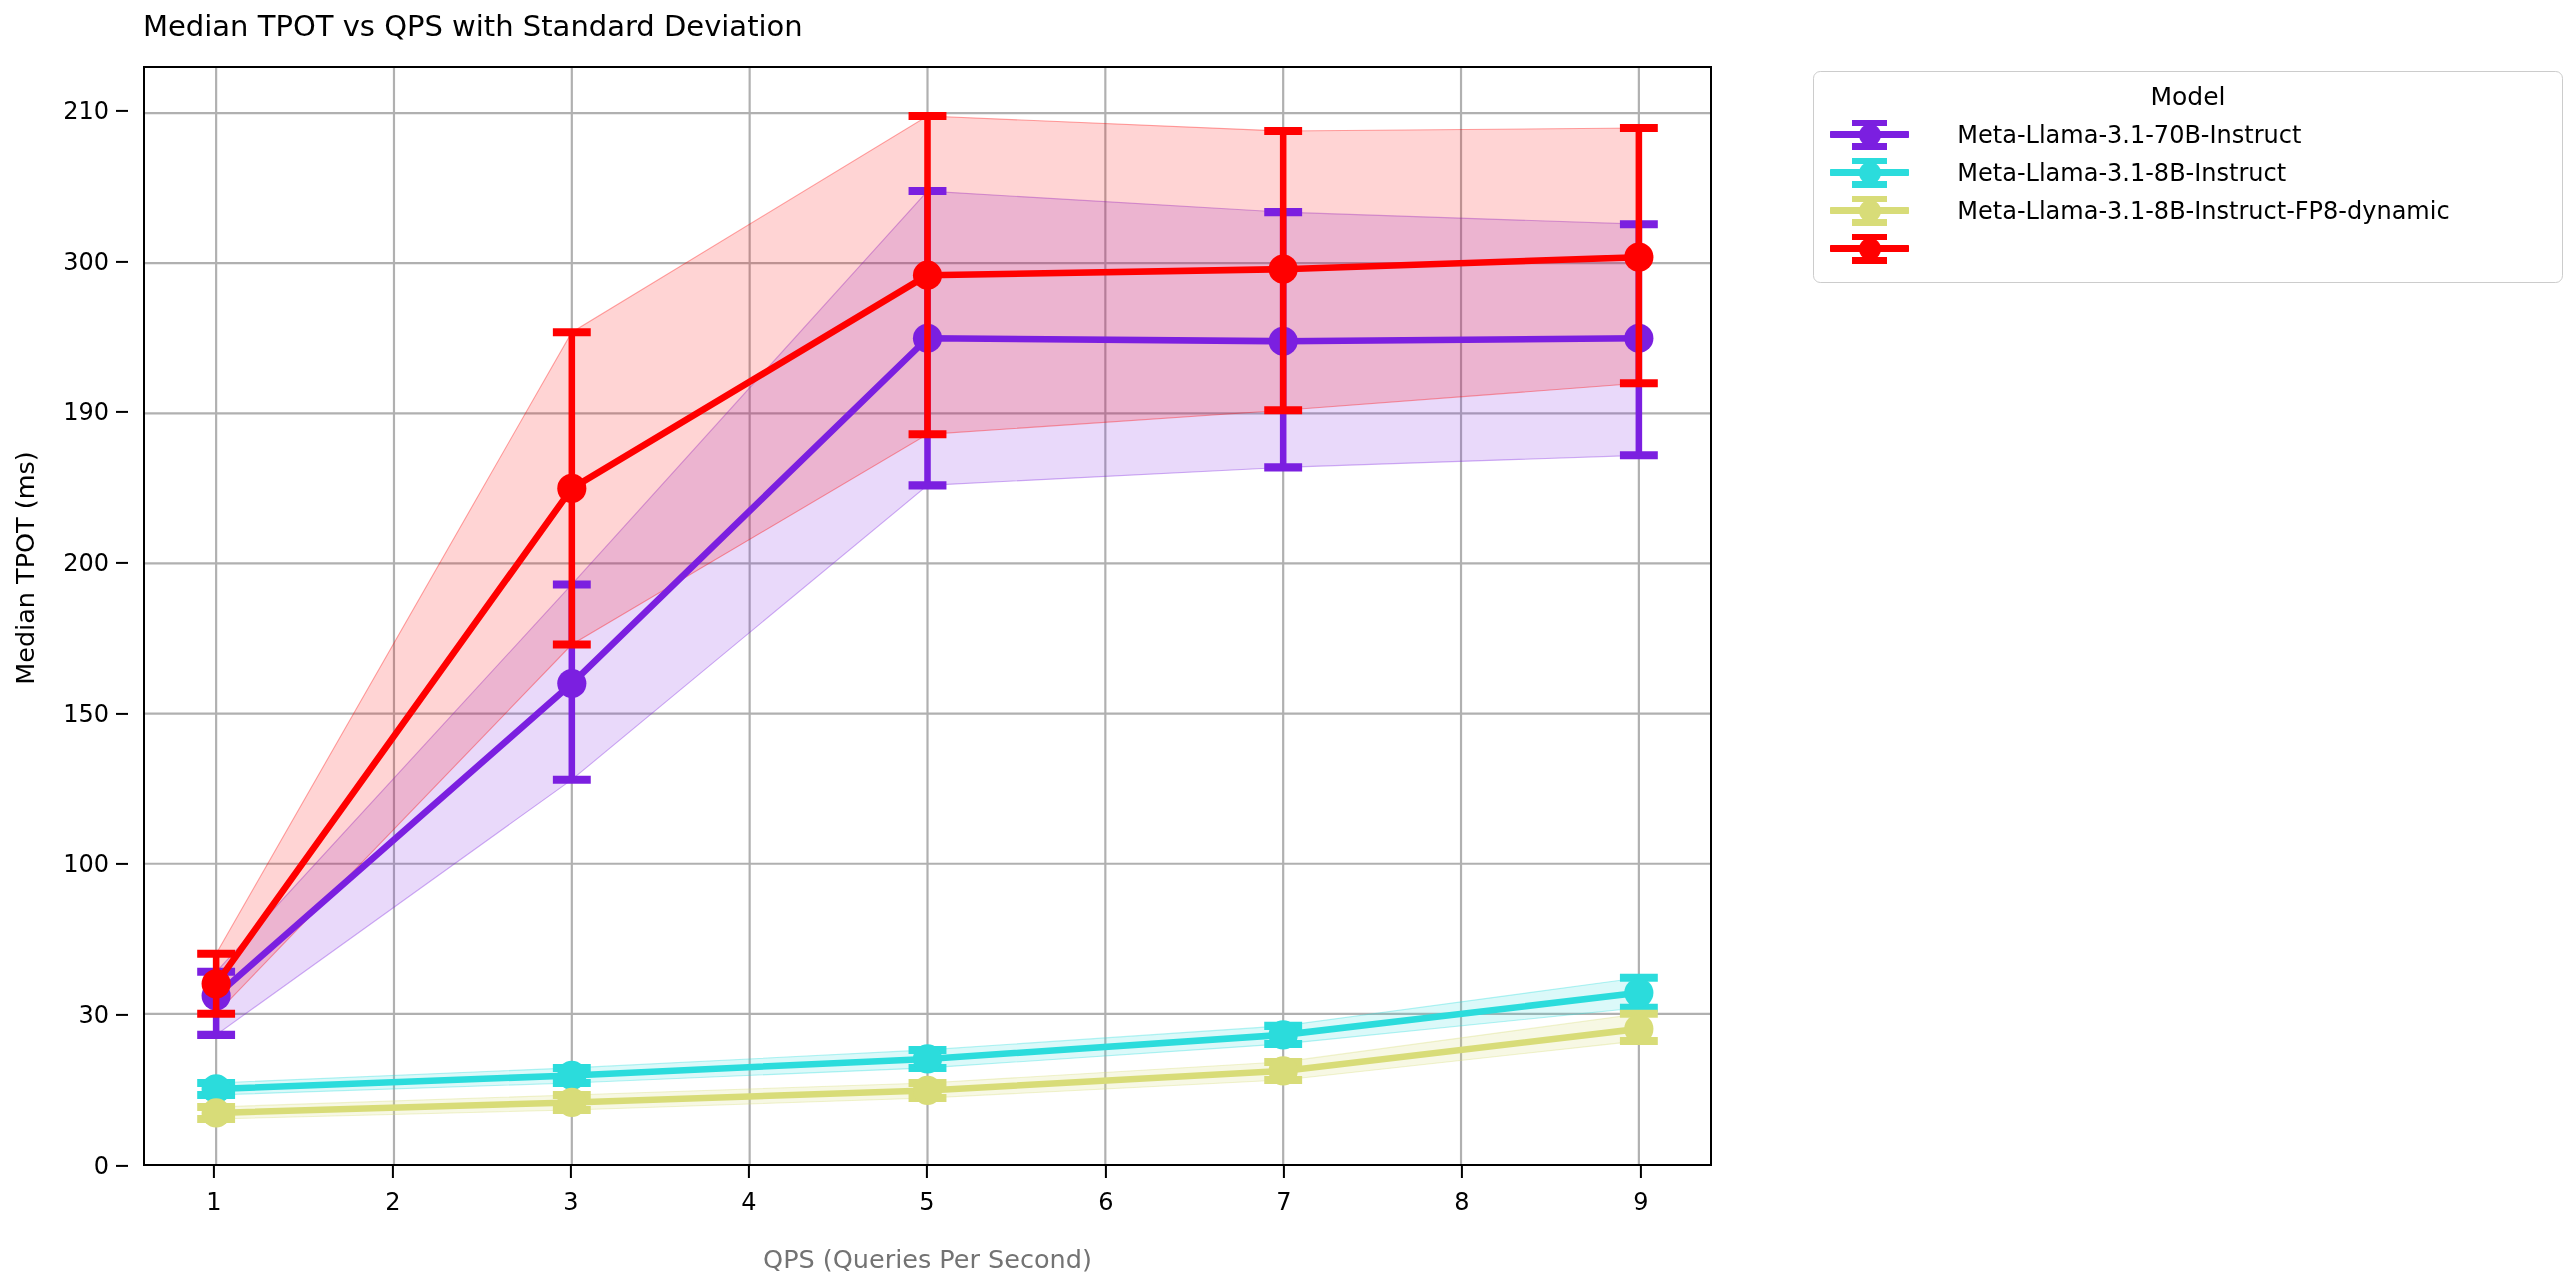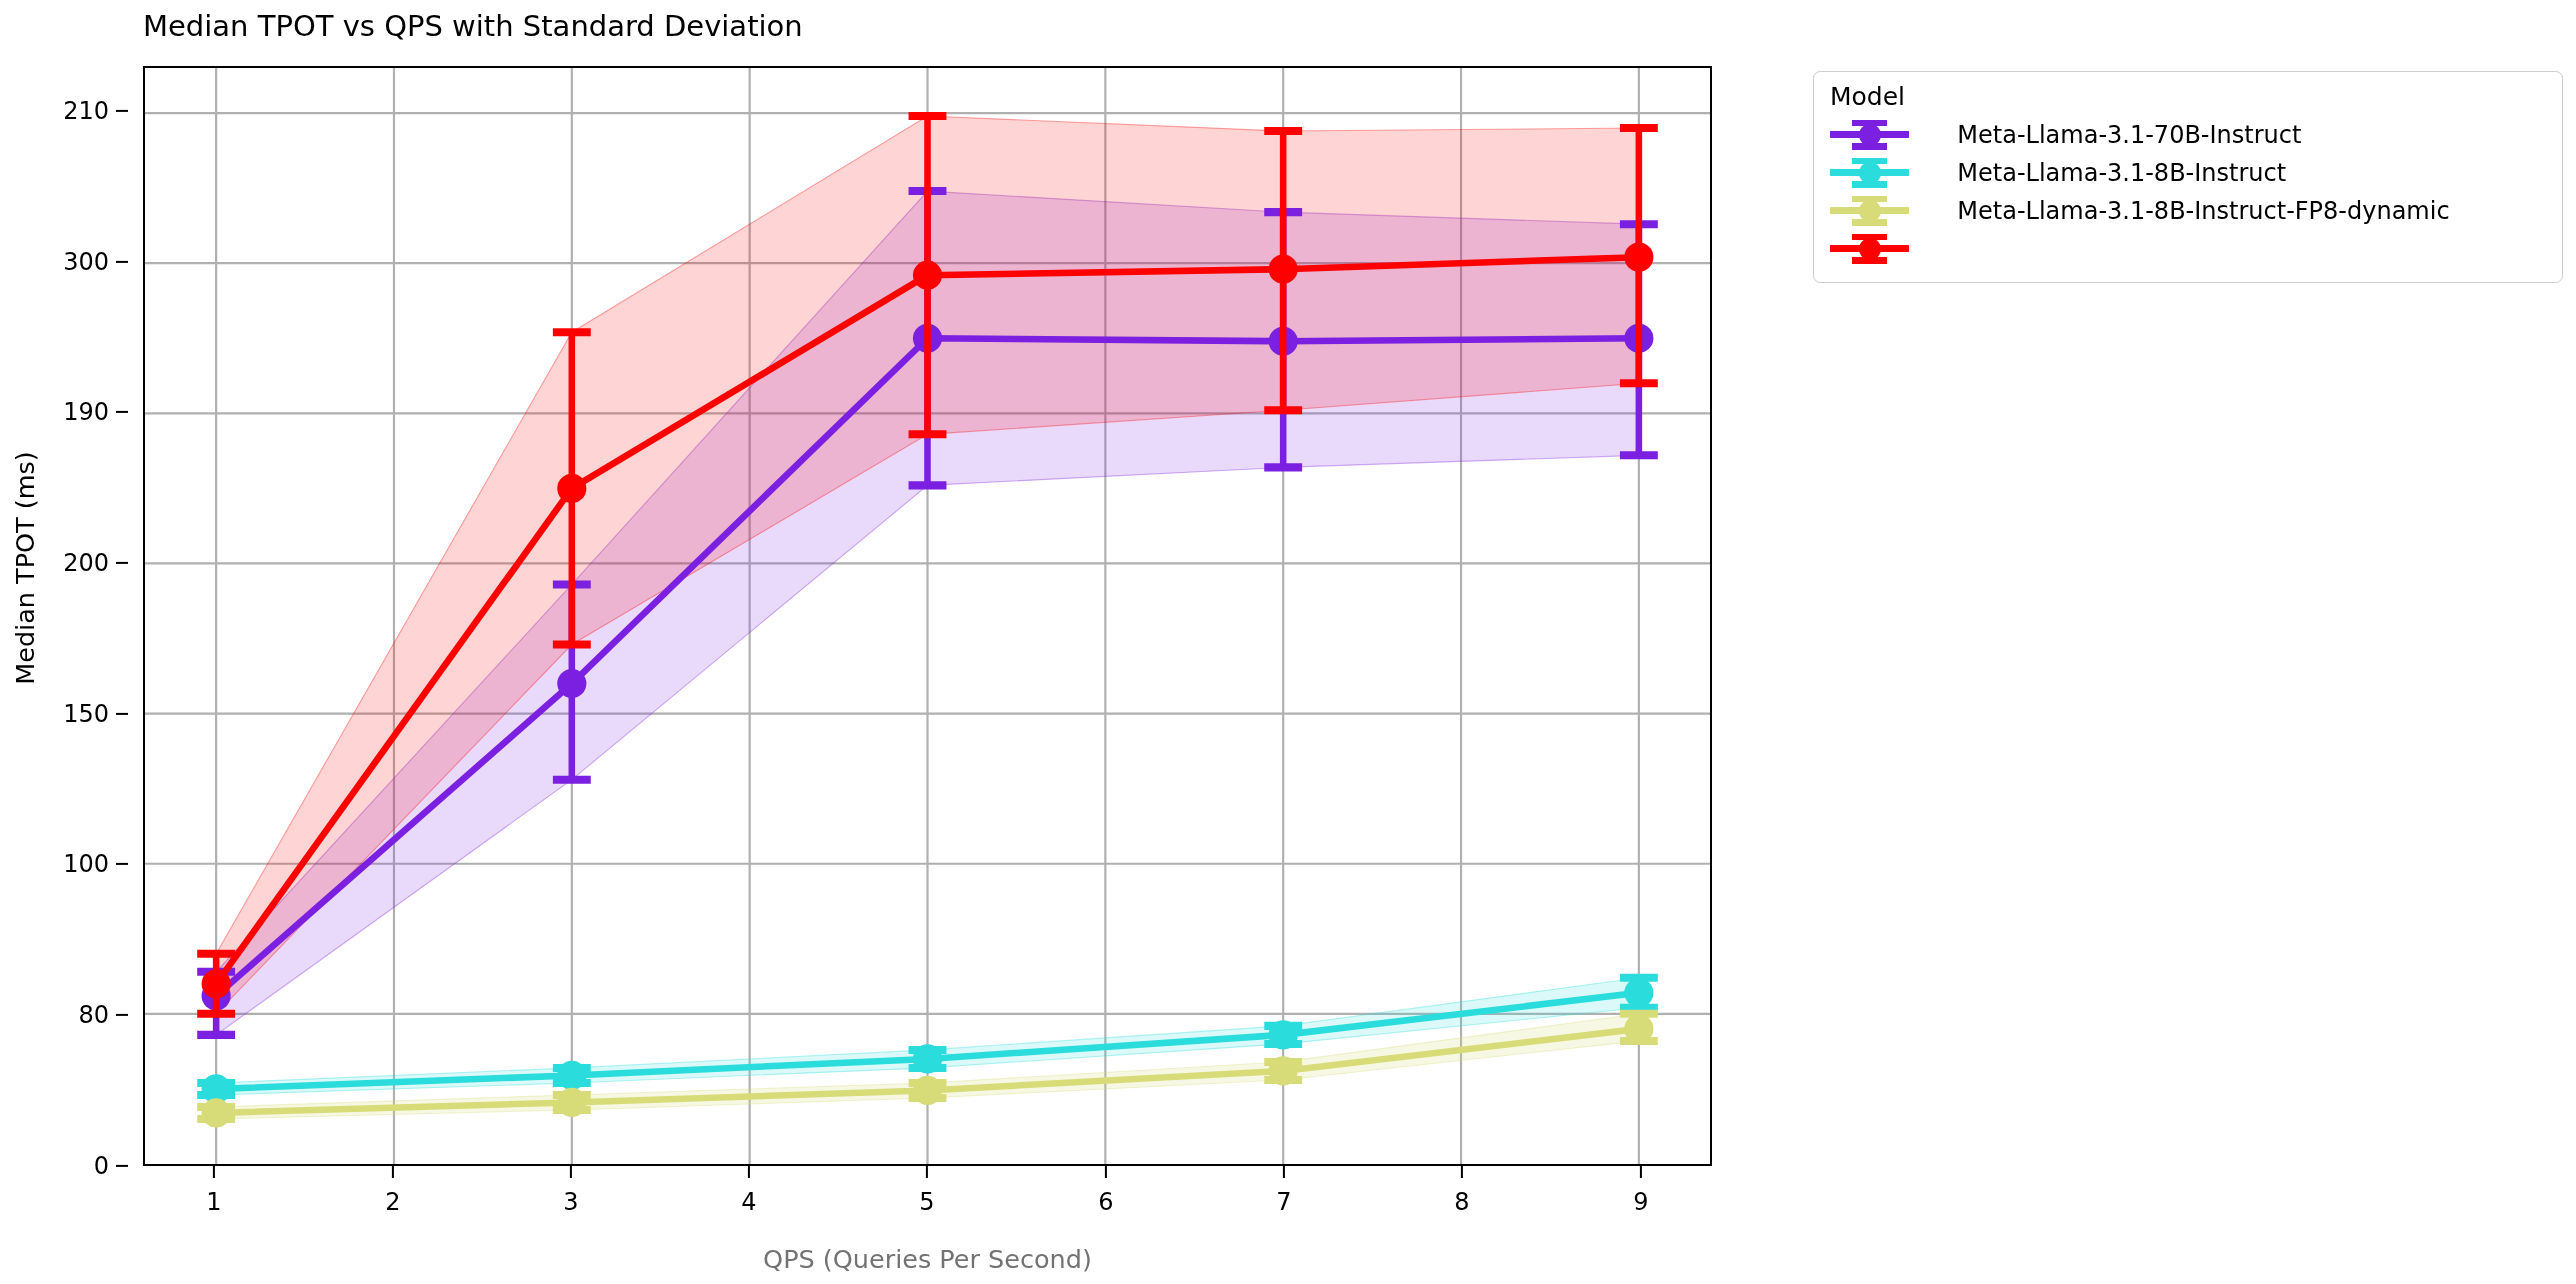--- a/index.html
+++ b/index.html
@@ -101,21 +101,21 @@
     position: absolute;
     left: 1813px; top: 71px;
     width: 750px;
     padding: 10.2px 16px 14.6px 16px;
     background: #ffffff;
     border: 1.5px solid #cccccc;
     border-radius: 7.3px;
     box-shadow: 0 0 0 0 rgba(0,0,0,0);
   }
   #legend-title {
-    text-align: left;
+    text-align: center;
     font-size: 25px;
     color: #000;
     margin-bottom: 4.4px;
   }
   .legend-row {
     display: flex;
     align-items: center;
     height: 38px;
     gap: 41px;
   }
@@ -161,21 +161,21 @@
 </head>
 <body>
 
 <div id="page">
 
   <div id="chart-title">Median TPOT vs QPS with Standard Deviation</div>
 
   <div class="ylabels" id="y-tick-container">
       <div class="ylabel-item" style="top: 1100px;">0</div>
       <div class="ytick-mark" style="top: 1100px;"></div>
-      <div class="ylabel-item" style="top: 949px;">80</div>
+      <div class="ylabel-item" style="top: 949px;">30</div>
       <div class="ytick-mark" style="top: 949px;"></div>
       <div class="ylabel-item" style="top: 798px;">100</div>
       <div class="ytick-mark" style="top: 798px;"></div>
       <div class="ylabel-item" style="top: 648px;">150</div>
       <div class="ytick-mark" style="top: 648px;"></div>
       <div class="ylabel-item" style="top: 497px;">200</div>
       <div class="ytick-mark" style="top: 497px;"></div>
       <div class="ylabel-item" style="top: 346px;">190</div>
       <div class="ytick-mark" style="top: 346px;"></div>
       <div class="ylabel-item" style="top: 196px;">300</div>

